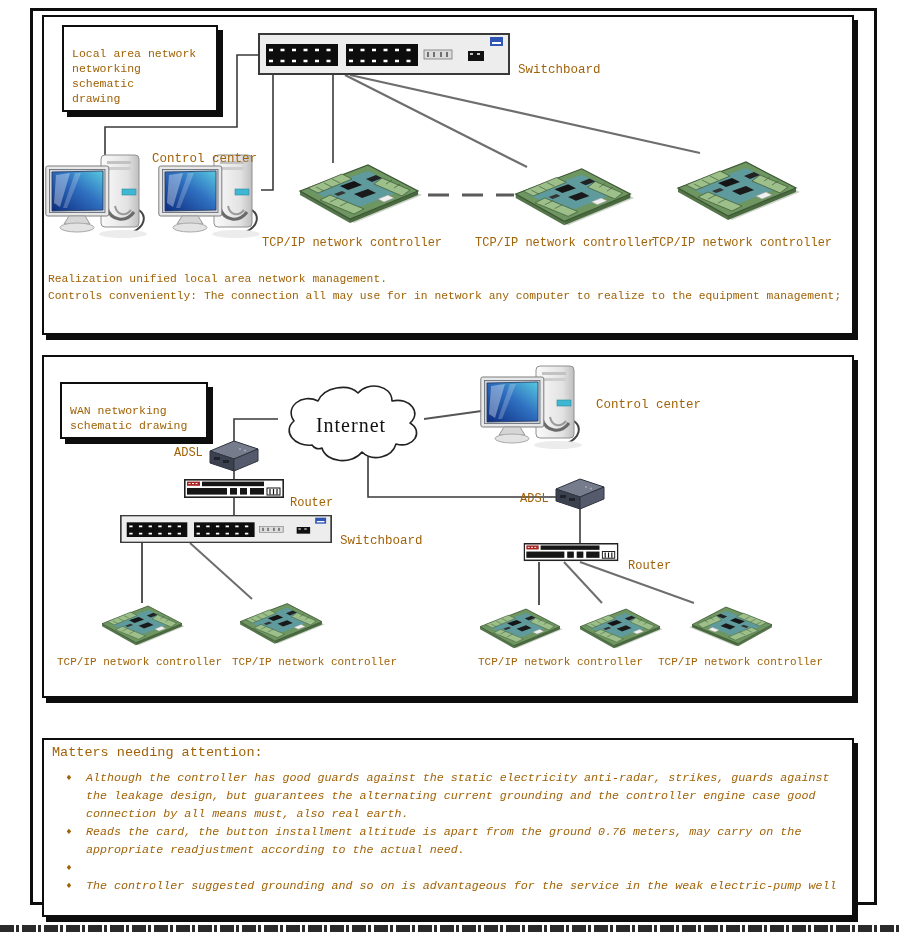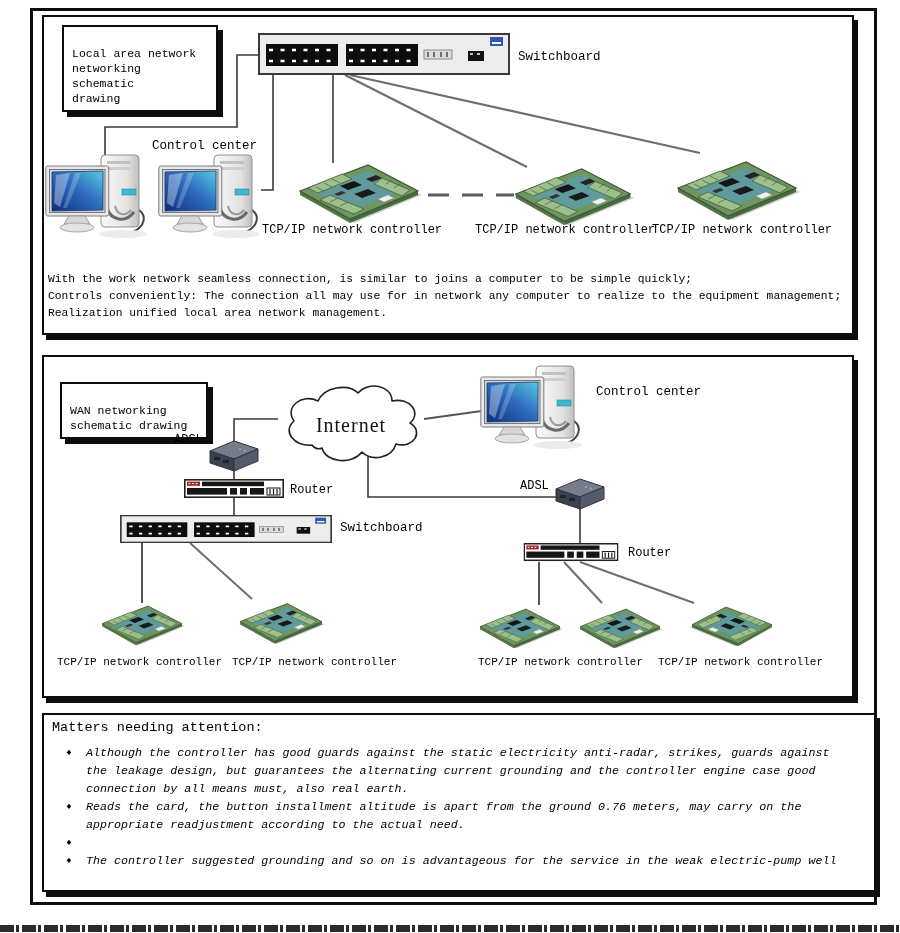--- a/index.html
+++ b/index.html
@@ -1,26 +1,26 @@
 <!DOCTYPE html>
 <html><head>
 <meta charset="utf-8">
 <style>
   html,body{margin:0;padding:0;background:#fff;}
   #canvas{position:relative;width:900px;height:933px;background:#fff;overflow:hidden;
-          font-family:"Liberation Mono","DejaVu Sans Mono",monospace;color:#000000;}
+          font-family:"Liberation Mono","DejaVu Sans Mono",monospace;color:#a16207;}
   .outer-frame{position:absolute;left:30px;top:8px;width:841px;height:891px;border:3px solid #0d0d0d;}
   .panel{position:absolute;border:2px solid #0d0d0d;background:#fff;box-shadow:4px 5px 0 0 #0d0d0d;}
   #panel-lan{left:9px;top:4px;width:808px;height:316px;}
   #panel-wan{left:9px;top:344px;width:808px;height:339px;}
-  #panel-attn{left:9px;top:702px;width:808px;height:175px;padding-left:22px;}
+  #panel-attn{left:9px;top:727px;width:808px;height:175px;}
   .titlebox{position:absolute;border:2px solid #0d0d0d;background:#fff;box-shadow:5px 5px 0 0 #0d0d0d;
             padding:4px 8px;font-size:11.5px;line-height:15px;white-space:pre-line;z-index:5;}
   .dev{position:absolute;z-index:4;}
-  .lbl{position:absolute;white-space:nowrap;z-index:5;font-size:12.5px;}
+  .lbl{position:absolute;white-space:nowrap;z-index:5;font-size:12.5px;margin-top:13px;}
   .lbl-sm{position:absolute;white-space:nowrap;z-index:5;font-size:11px;}
   .lines{position:absolute;left:0;top:0;z-index:1;}
   .cloud-wrap{z-index:3;}
   .notes{position:absolute;left:4px;top:254px;width:798px;font-size:11.3px;line-height:17px;z-index:5;}
   .attn-title{position:absolute;left:8px;top:5px;font-size:13.5px;z-index:5;}
   .attn-list{position:absolute;left:8px;top:29px;width:788px;z-index:5;}
   .bullet-row{display:flex;align-items:flex-start;}
   .bullet-glyph{width:34px;text-align:center;font-size:9px;line-height:18px;flex:0 0 34px;}
   .bullet-text{font-size:11.7px;line-height:18px;white-space:pre-line;font-style:italic;}
   .bottom-strip{position:absolute;left:0;top:925px;width:900px;height:7px;
@@ -171,23 +171,22 @@
         </svg>
       <svg class="dev" style="left:626px;top:138px;" width="134" height="70" viewBox="0 0 130 70">
           <use href="#sym-board"></use>
         </svg>
 
       <div class="lbl" style="left:218px;top:206px;font-size:12px;">TCP/IP network controller</div>
       <div class="lbl" style="left:431px;top:206px;font-size:12px;">TCP/IP network controller</div>
       <div class="lbl" style="left:608px;top:206px;font-size:12px;">TCP/IP network controller</div>
 
       <div class="notes">
-        <div>With the work network seamless connection, is similar to joins a computer to be simple quickly;</div>
+        <div>Realization unified local area network management.</div>
         <div>Controls conveniently: The connection all may use for in network any computer to realize to the equipment management;</div>
-        <div>Realization unified local area network management.</div>
       </div>
     </div>
 
     <div class="panel" id="panel-wan">
       <svg class="lines" width="804" height="335" viewBox="0 0 804 335">
         <polyline points="234,62 190,62 190,160" fill="none" stroke="#3a3a3a" stroke-width="1.6"></polyline>
         <line x1="380" y1="62" x2="452" y2="52" stroke="#555" stroke-width="1.8"></line>
         <polyline points="324,100 324,140 515,140" fill="none" stroke="#3a3a3a" stroke-width="1.6"></polyline>
         <line x1="536" y1="152" x2="536" y2="190" stroke="#3a3a3a" stroke-width="1.6"></line>
         <line x1="98" y1="186" x2="98" y2="246" stroke="#555" stroke-width="2"></line>

